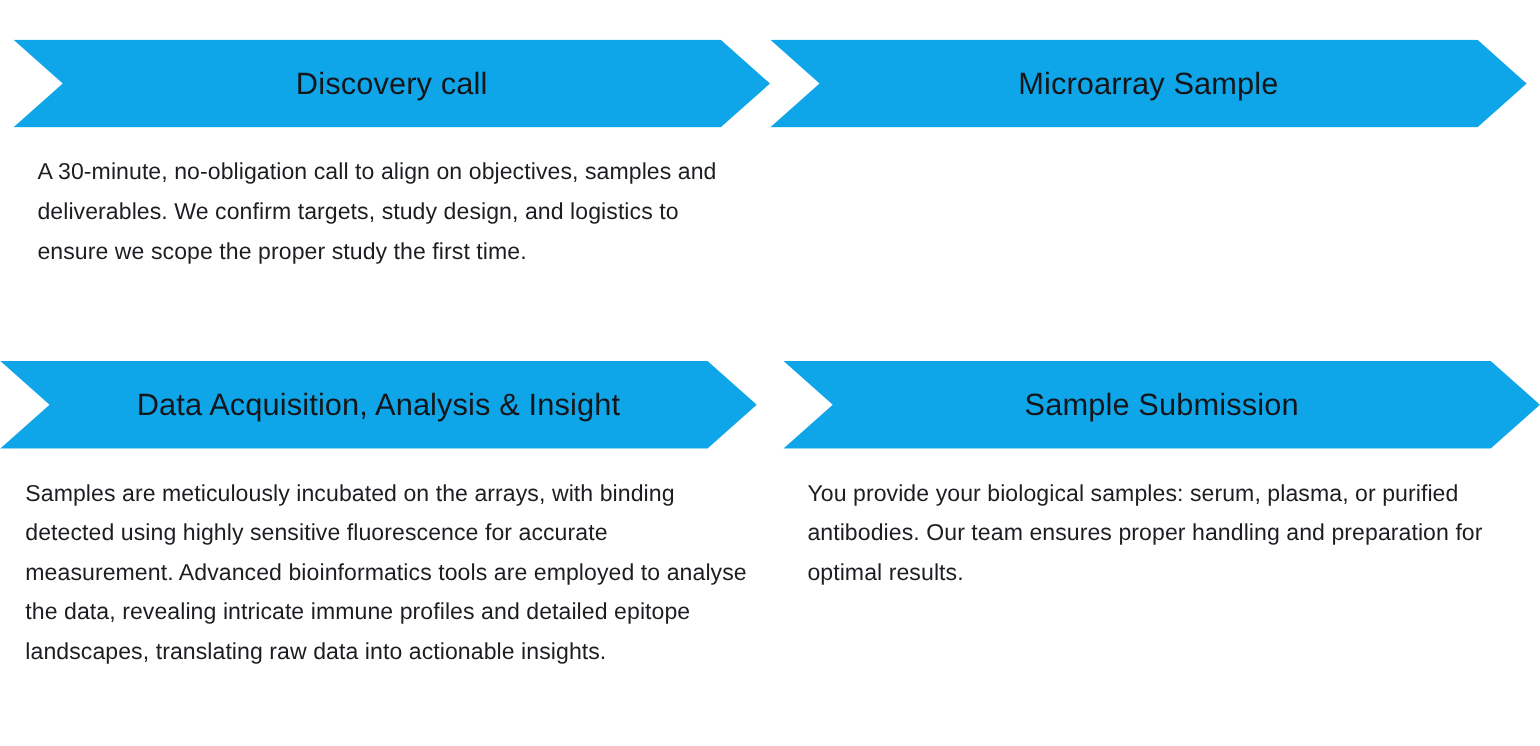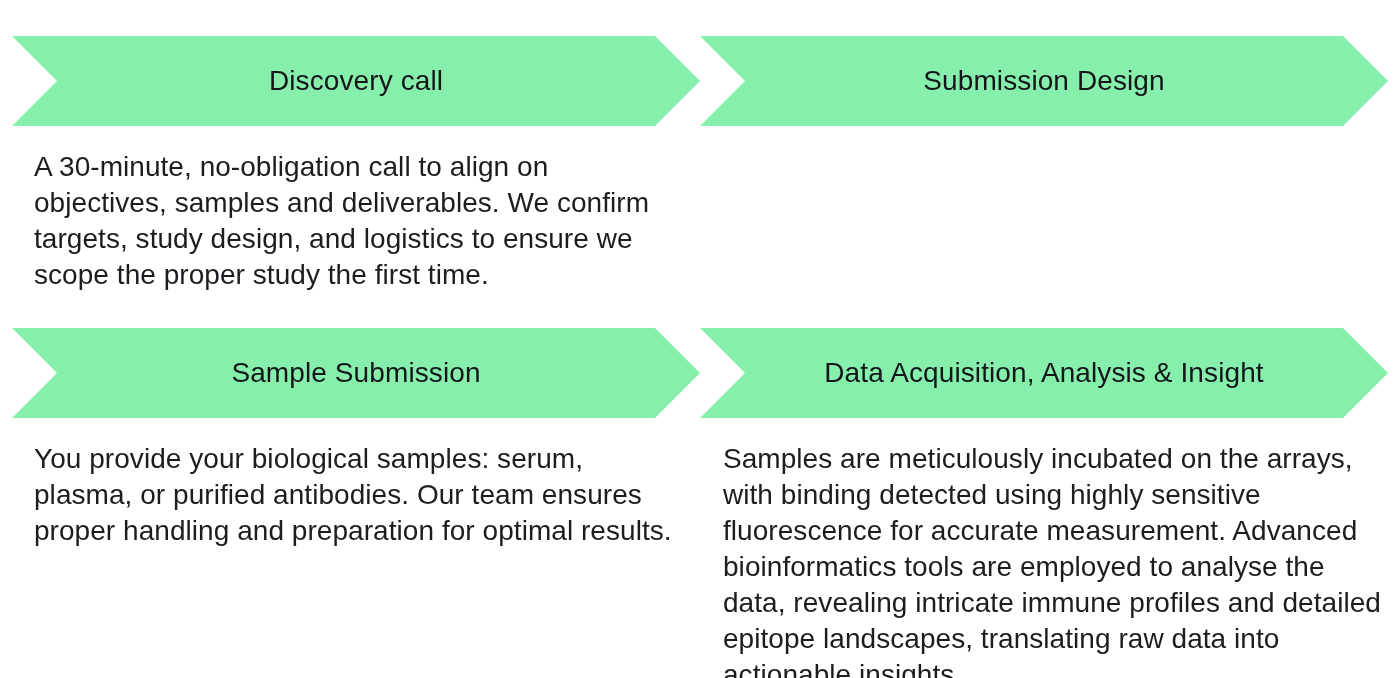--- a/index.html
+++ b/index.html
@@ -32,22 +32,22 @@
 
   .step {
     position: relative;
     width: 700px;
     box-sizing: border-box;
   }
 
   
   .banner {
     position: relative;
-    height: 90px;
-    background: #86efac;
+    height: 80px;
+    background: #0ea5e9;
     display: flex;
     align-items: center;
     justify-content: center;
     box-sizing: border-box;
   }
   .step-1 .banner {
     margin-left: 12px;
     width: 688px;
     -webkit-clip-path: polygon(0 0, calc(100% - 45px) 0, 100% 50%, calc(100% - 45px) 100%, 0 100%, 45px 50%);
     clip-path: polygon(0 0, calc(100% - 45px) 0, 100% 50%, calc(100% - 45px) 100%, 0 100%, 45px 50%);
@@ -65,21 +65,21 @@
     line-height: 1.2;
     color: #15161a;
     letter-spacing: 0.1px;
     text-align: center;
     padding: 0 40px;
     white-space: nowrap;
   }
 
   
   .step-body {
-    font-size: 28px;
+    font-size: 21px;
     line-height: 36px;
     color: #1c1d21;
     letter-spacing: 0.05px;
   }
   .step-1 .step-body {
     margin: 23px 0 0 34px;
     width: 640px;
   }
   .step-2 .step-body {
     margin: 23px 0 0 23px;
@@ -95,37 +95,37 @@
 
     <div class="step step-1">
       <div class="banner">
         <div class="banner-title">Discovery call</div>
       </div>
       <div class="step-body">A 30-minute, no-obligation call to align on objectives, samples and deliverables. We confirm targets, study design, and logistics to ensure we scope the proper study the first time.</div>
     </div>
 
     <div class="step step-2">
       <div class="banner">
-        <div class="banner-title">Submission Design</div>
+        <div class="banner-title">Microarray Sample</div>
       </div>
     </div>
 
   </div>
 
   <div class="row row-2">
+
+    <div class="step step-2">
+      <div class="banner">
+        <div class="banner-title">Data Acquisition, Analysis &amp; Insight</div>
+      </div>
+      <div class="step-body">Samples are meticulously incubated on the arrays, with binding detected using highly sensitive fluorescence for accurate measurement. Advanced bioinformatics tools are employed to analyse the data, revealing intricate immune profiles and detailed epitope landscapes, translating raw data into actionable insights.</div>
+    </div>
 
     <div class="step step-1">
       <div class="banner">
         <div class="banner-title">Sample Submission</div>
       </div>
       <div class="step-body">You provide your biological samples: serum, plasma, or purified antibodies. Our team ensures proper handling and preparation for optimal results.</div>
     </div>
 
-    <div class="step step-2">
-      <div class="banner">
-        <div class="banner-title">Data Acquisition, Analysis &amp; Insight</div>
-      </div>
-      <div class="step-body">Samples are meticulously incubated on the arrays, with binding detected using highly sensitive fluorescence for accurate measurement. Advanced bioinformatics tools are employed to analyse the data, revealing intricate immune profiles and detailed epitope landscapes, translating raw data into actionable insights.</div>
-    </div>
-
   </div>
 
 </div>
 
 </body></html>

